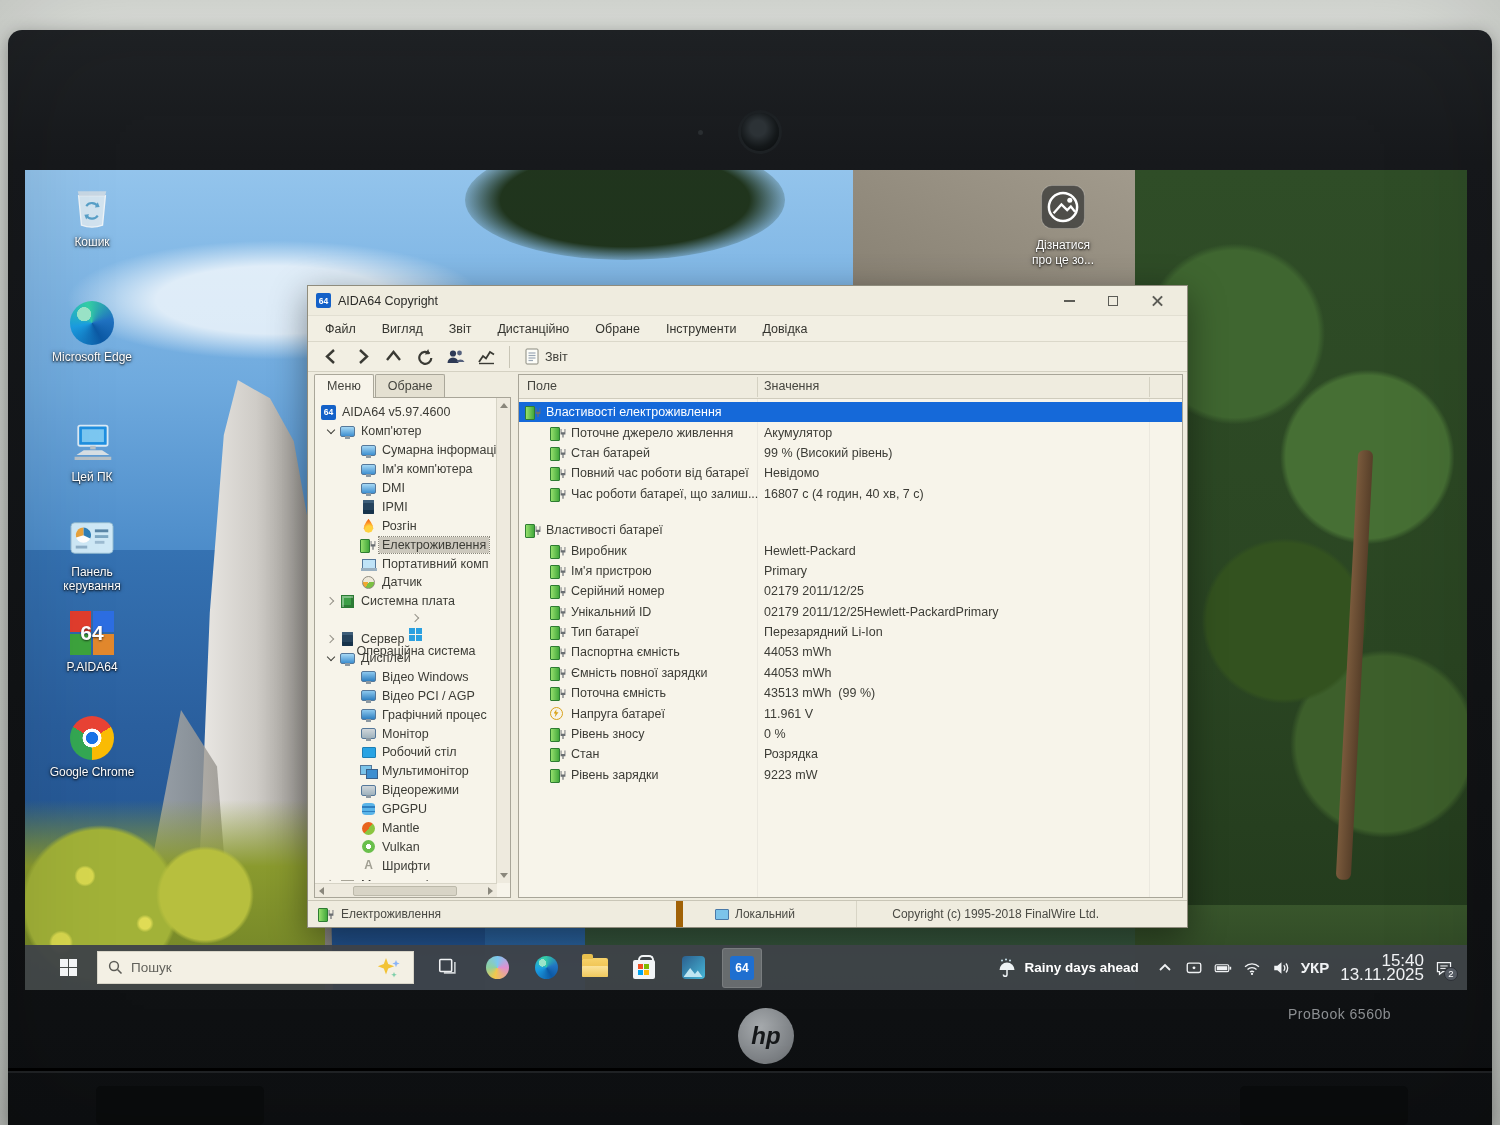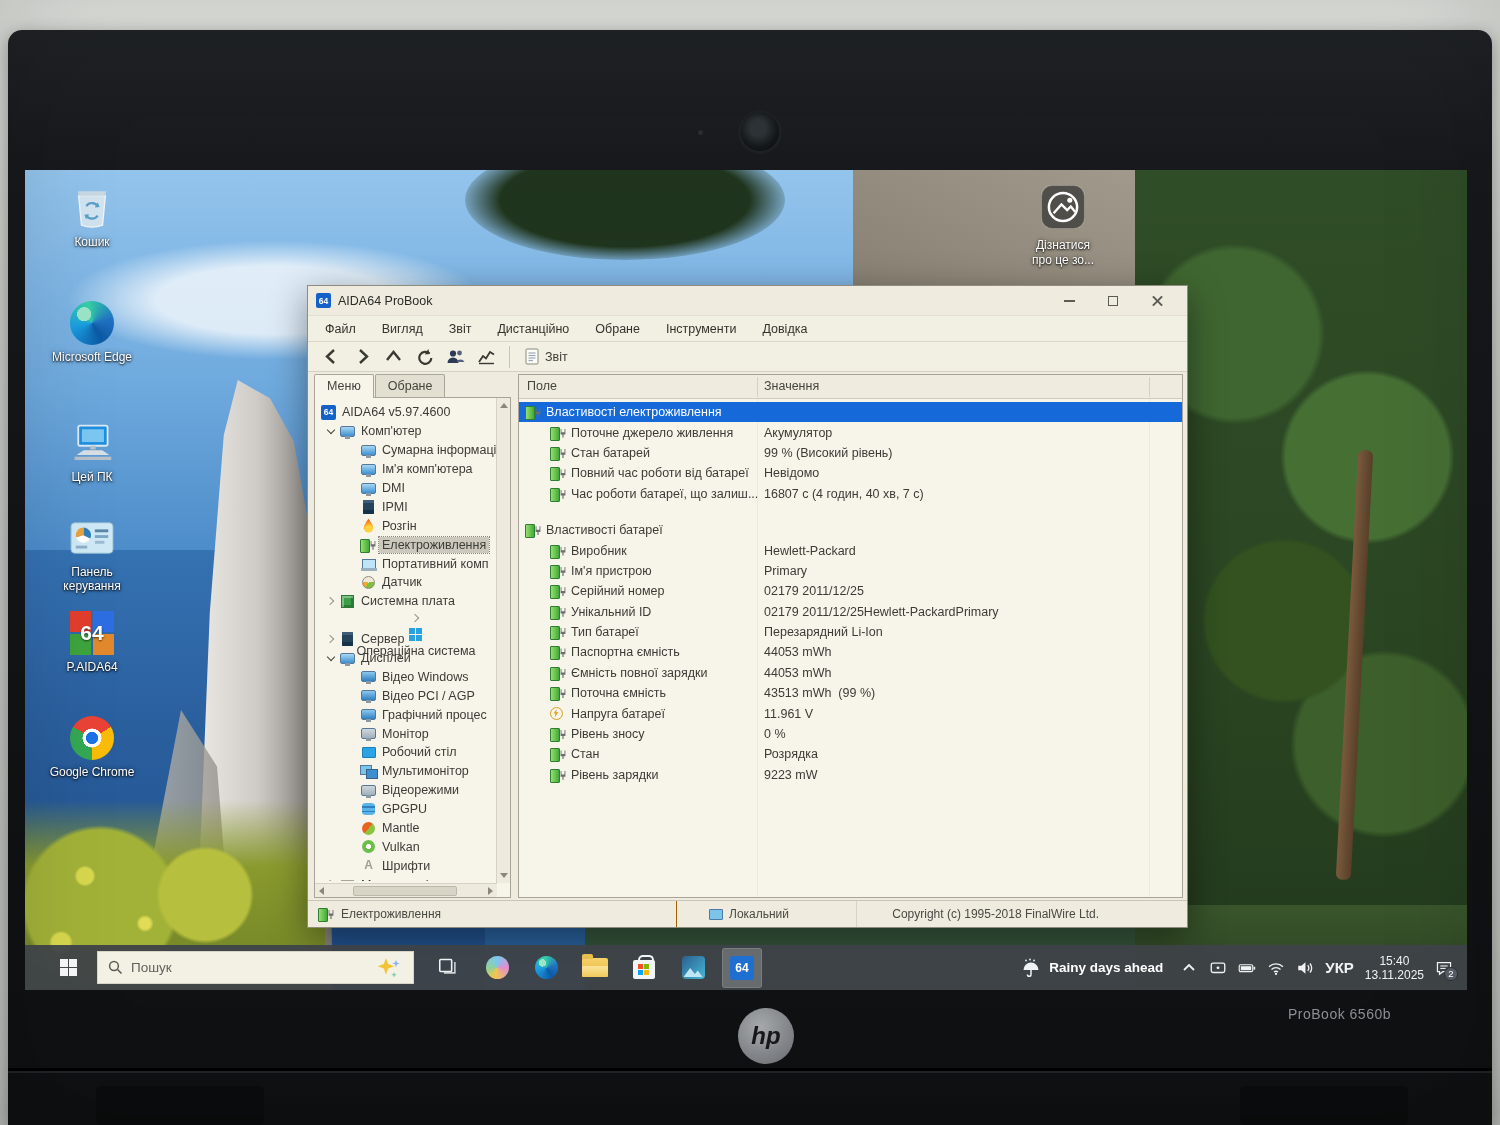--- a/index.html
+++ b/index.html
@@ -164,21 +164,21 @@
   .grow .g-ico { position:absolute; display:flex; align-items:center; }
   .grow .g-lbl { position:absolute; line-height:16px; }
   .grow .g-val { position:absolute; left:245px; line-height:16px; }
   .grow.sel { background:#1569d9; color:#fff; }
   .grow.spacer { height:16px; }
 
   .statusbar { position:absolute; left:0; right:0; bottom:0; height:27px; background:#efecdf;
                border-top:1px solid #c9c6b7; display:flex; align-items:center; font-size:12px; color:#4a4a44; }
   .sb-seg { display:flex; align-items:center; gap:6px; height:100%; padding:0 10px; }
   .sb-seg.s1 { width:368px; }
-  .sb-seg.s2 { width:180px; border-left:1px solid #a16207;padding-left:32px; }
+  .sb-seg.s2 { width:180px; border-left:7px solid #a16207;padding-left:32px; }
   .sb-seg.s3 { flex:1; justify-content:flex-end; padding-right:88px; border-left:1px solid #d8d5c6; }
 
   
   .ic { display:inline-block; position:relative; }
   .ic-aida { width:15px; height:15px; background:#1461c8; border-radius:2px; color:#fff;
              font-weight:bold; font-size:8.5px; display:flex; align-items:center; justify-content:center; }
   .ic-mon { width:15px; height:11px; border:1px solid #55789a; border-radius:2px;
             background:linear-gradient(180deg,#a6d8f4,#3e8fd0); }
   .ic-mon::after { content:""; position:absolute; left:4px; bottom:-3px; width:5px; height:3px; background:#8b98a2; }
   .ic-mon.videoad { background:linear-gradient(180deg,#8cc8ee,#2f7fc0); }
@@ -257,21 +257,21 @@
   .tbi-photos::after { content:""; position:absolute; left:2px; bottom:2px; width:19px; height:10px; background:#bfe6f2;
         clip-path:polygon(0 100%,35% 10%,60% 70%,75% 35%,100% 100%); }
   .tbi-aida { width:24px; height:24px; background:#1f6fd0; border-radius:3px; color:#fff; font-weight:bold;
         font-size:12px; display:flex; align-items:center; justify-content:center; }
 
   .tb-tray { margin-left:auto; margin-right:14px; display:flex; align-items:center; gap:11px; color:#f0f2f4; }
   .tray-weather { display:flex; align-items:center; gap:8px; margin-right:6px; }
   .tray-weather .wtxt { font-size:13.5px; font-weight:bold; color:#fff; }
   .tray-ic svg { width:18px; height:18px; display:block; }
   .tray-lang { font-size:15px; font-weight:bold; }
-  .tray-time { text-align:center; font-size:12px; line-height:14px; }
+  .tray-time { text-align:right; font-size:17px; line-height:14px; }
   .tray-notif { position:relative; }
   .tray-notif .badge { position:absolute; right:-5px; bottom:-4px; min-width:14px; height:14px; border-radius:7px;
         background:#555b63; color:#fff; font-size:9.5px; display:flex; align-items:center; justify-content:center;
         border:1px solid #2c3036; padding:0 2px; }
 </style>
 </head>
 <body>
 
 <div class="photo">
   <div class="laptop">
@@ -372,21 +372,21 @@
       </svg>
       <div class="lbl">
         <div>Дізнатися</div>
         <div>про це зо...</div>
       </div>
     </div>
 
     <div class="win">
       <div class="titlebar">
         <span class="ic ic-aida">64</span>
-        <span class="t-title">AIDA64 ProBook</span>
+        <span class="t-title">AIDA64 Copyright</span>
         <div class="wc-group">
           <div class="wc wc-min">
               <i></i>
             </div>
           <div class="wc wc-max">
               <i></i>
             </div>
           <div class="wc wc-close">
               <i></i>
             </div>

